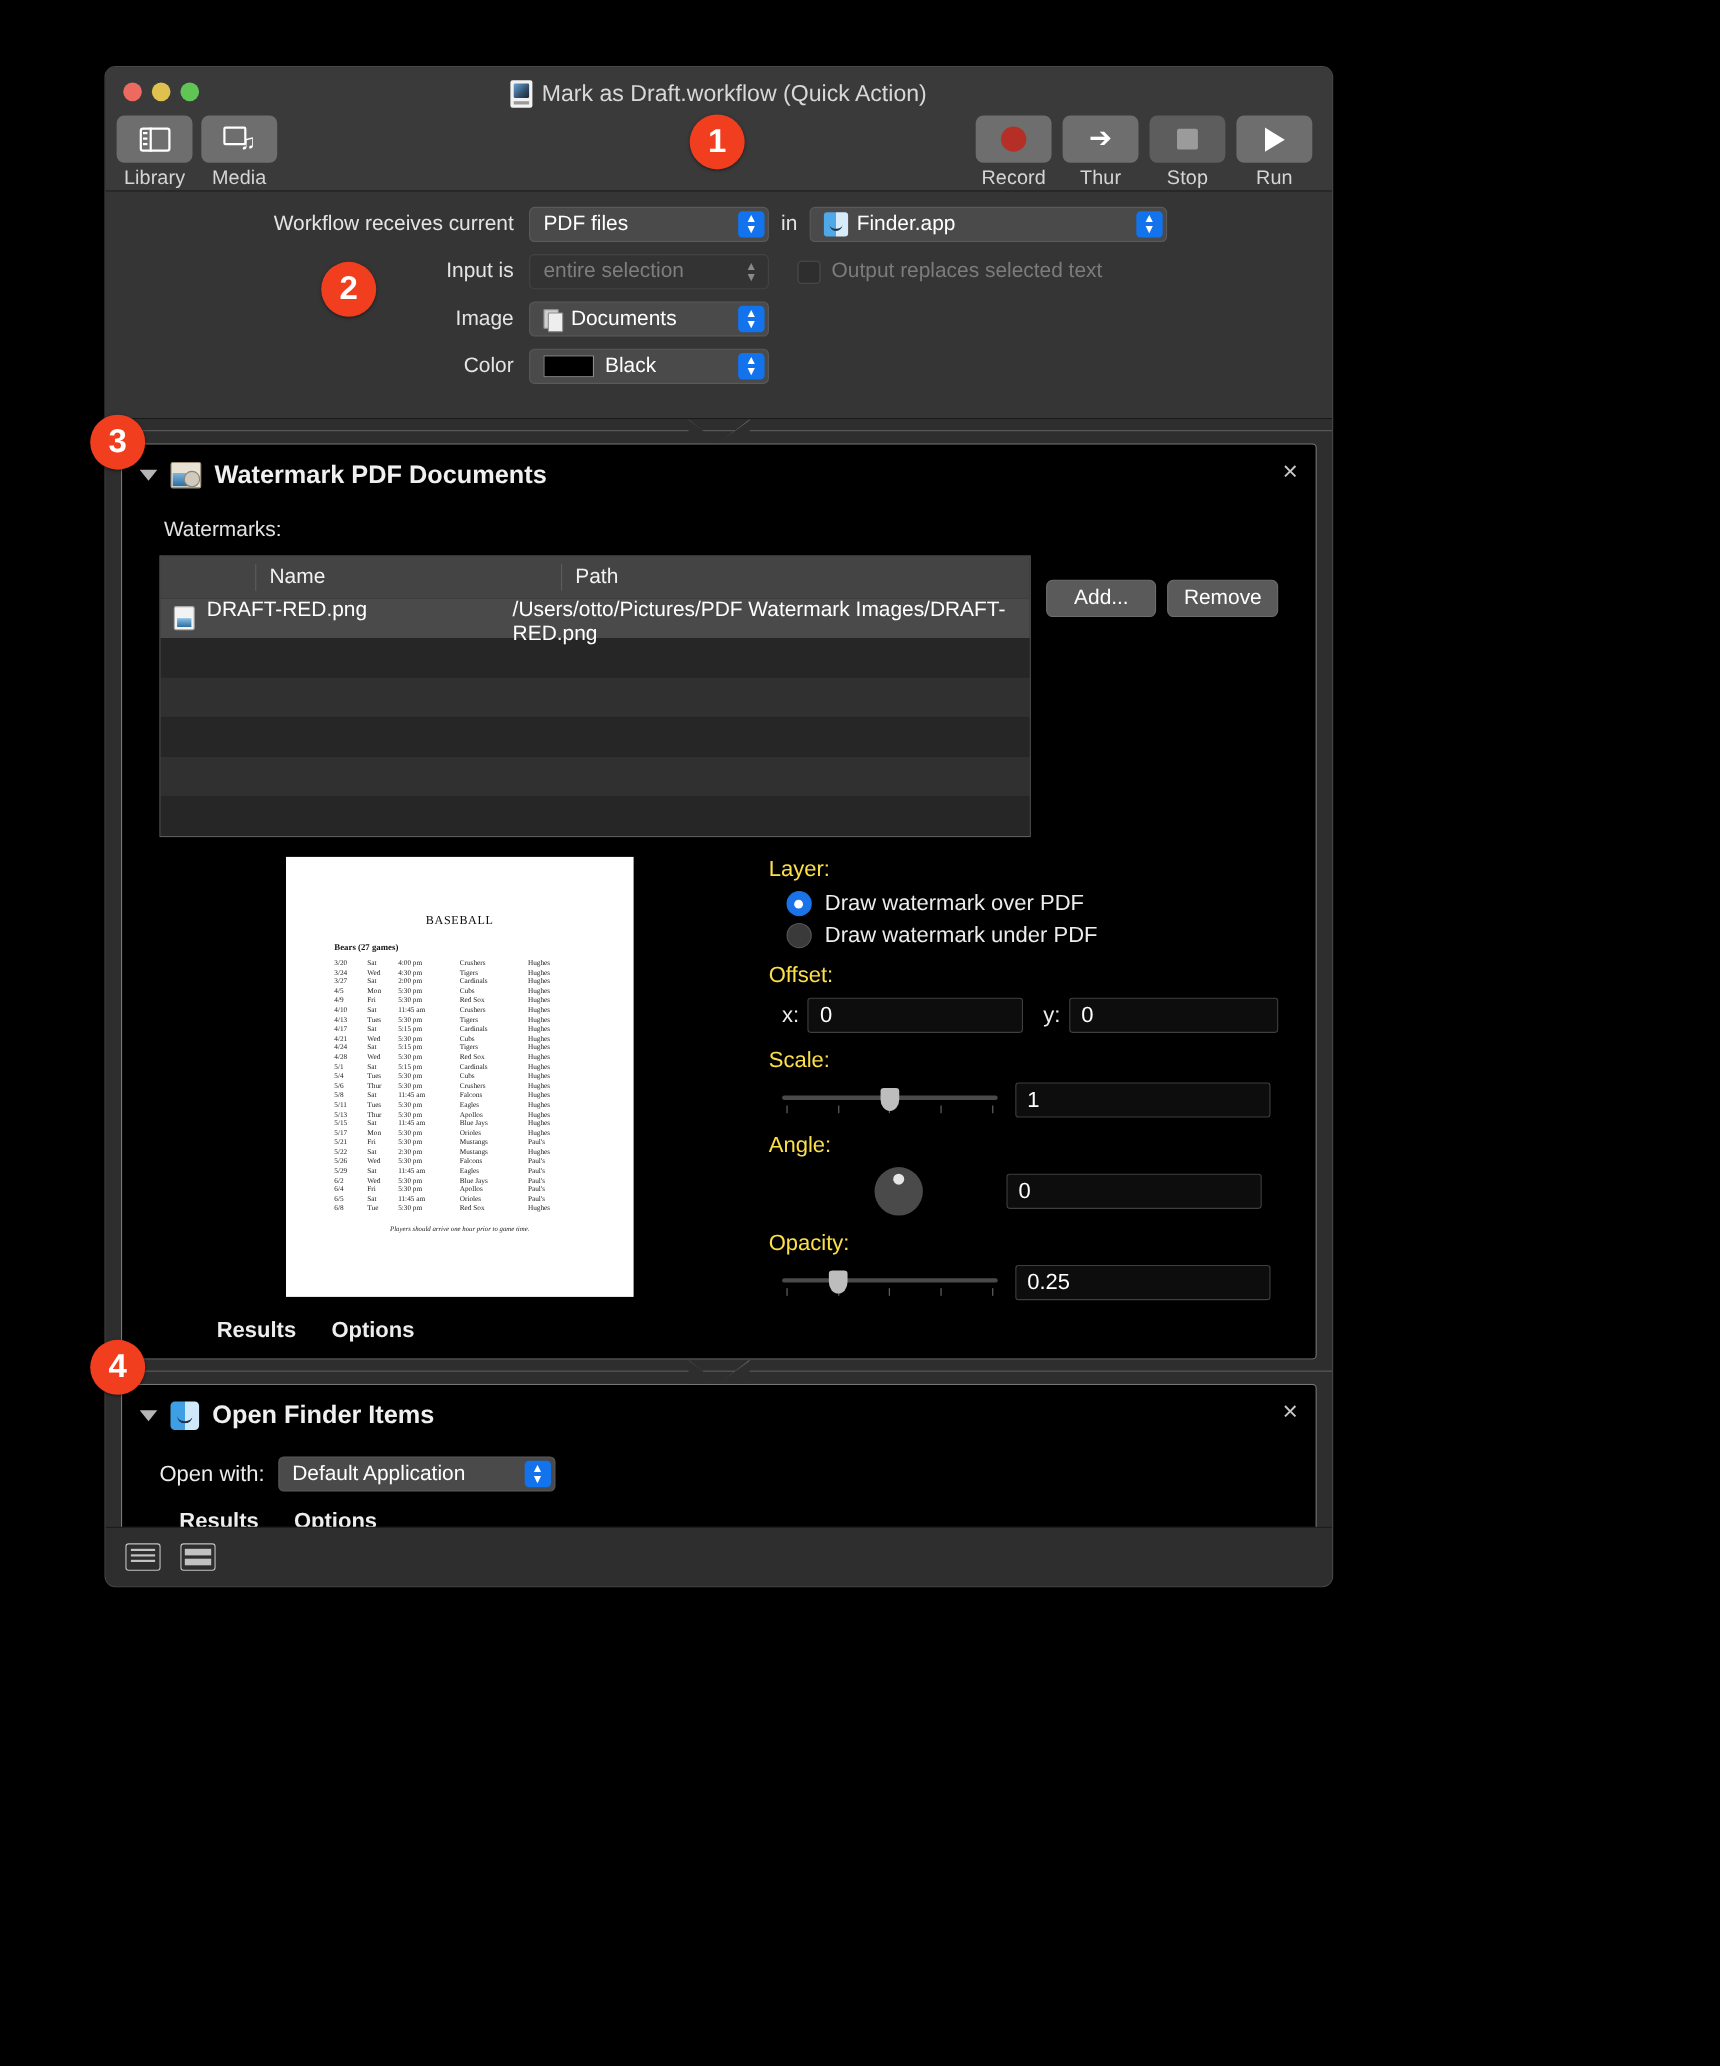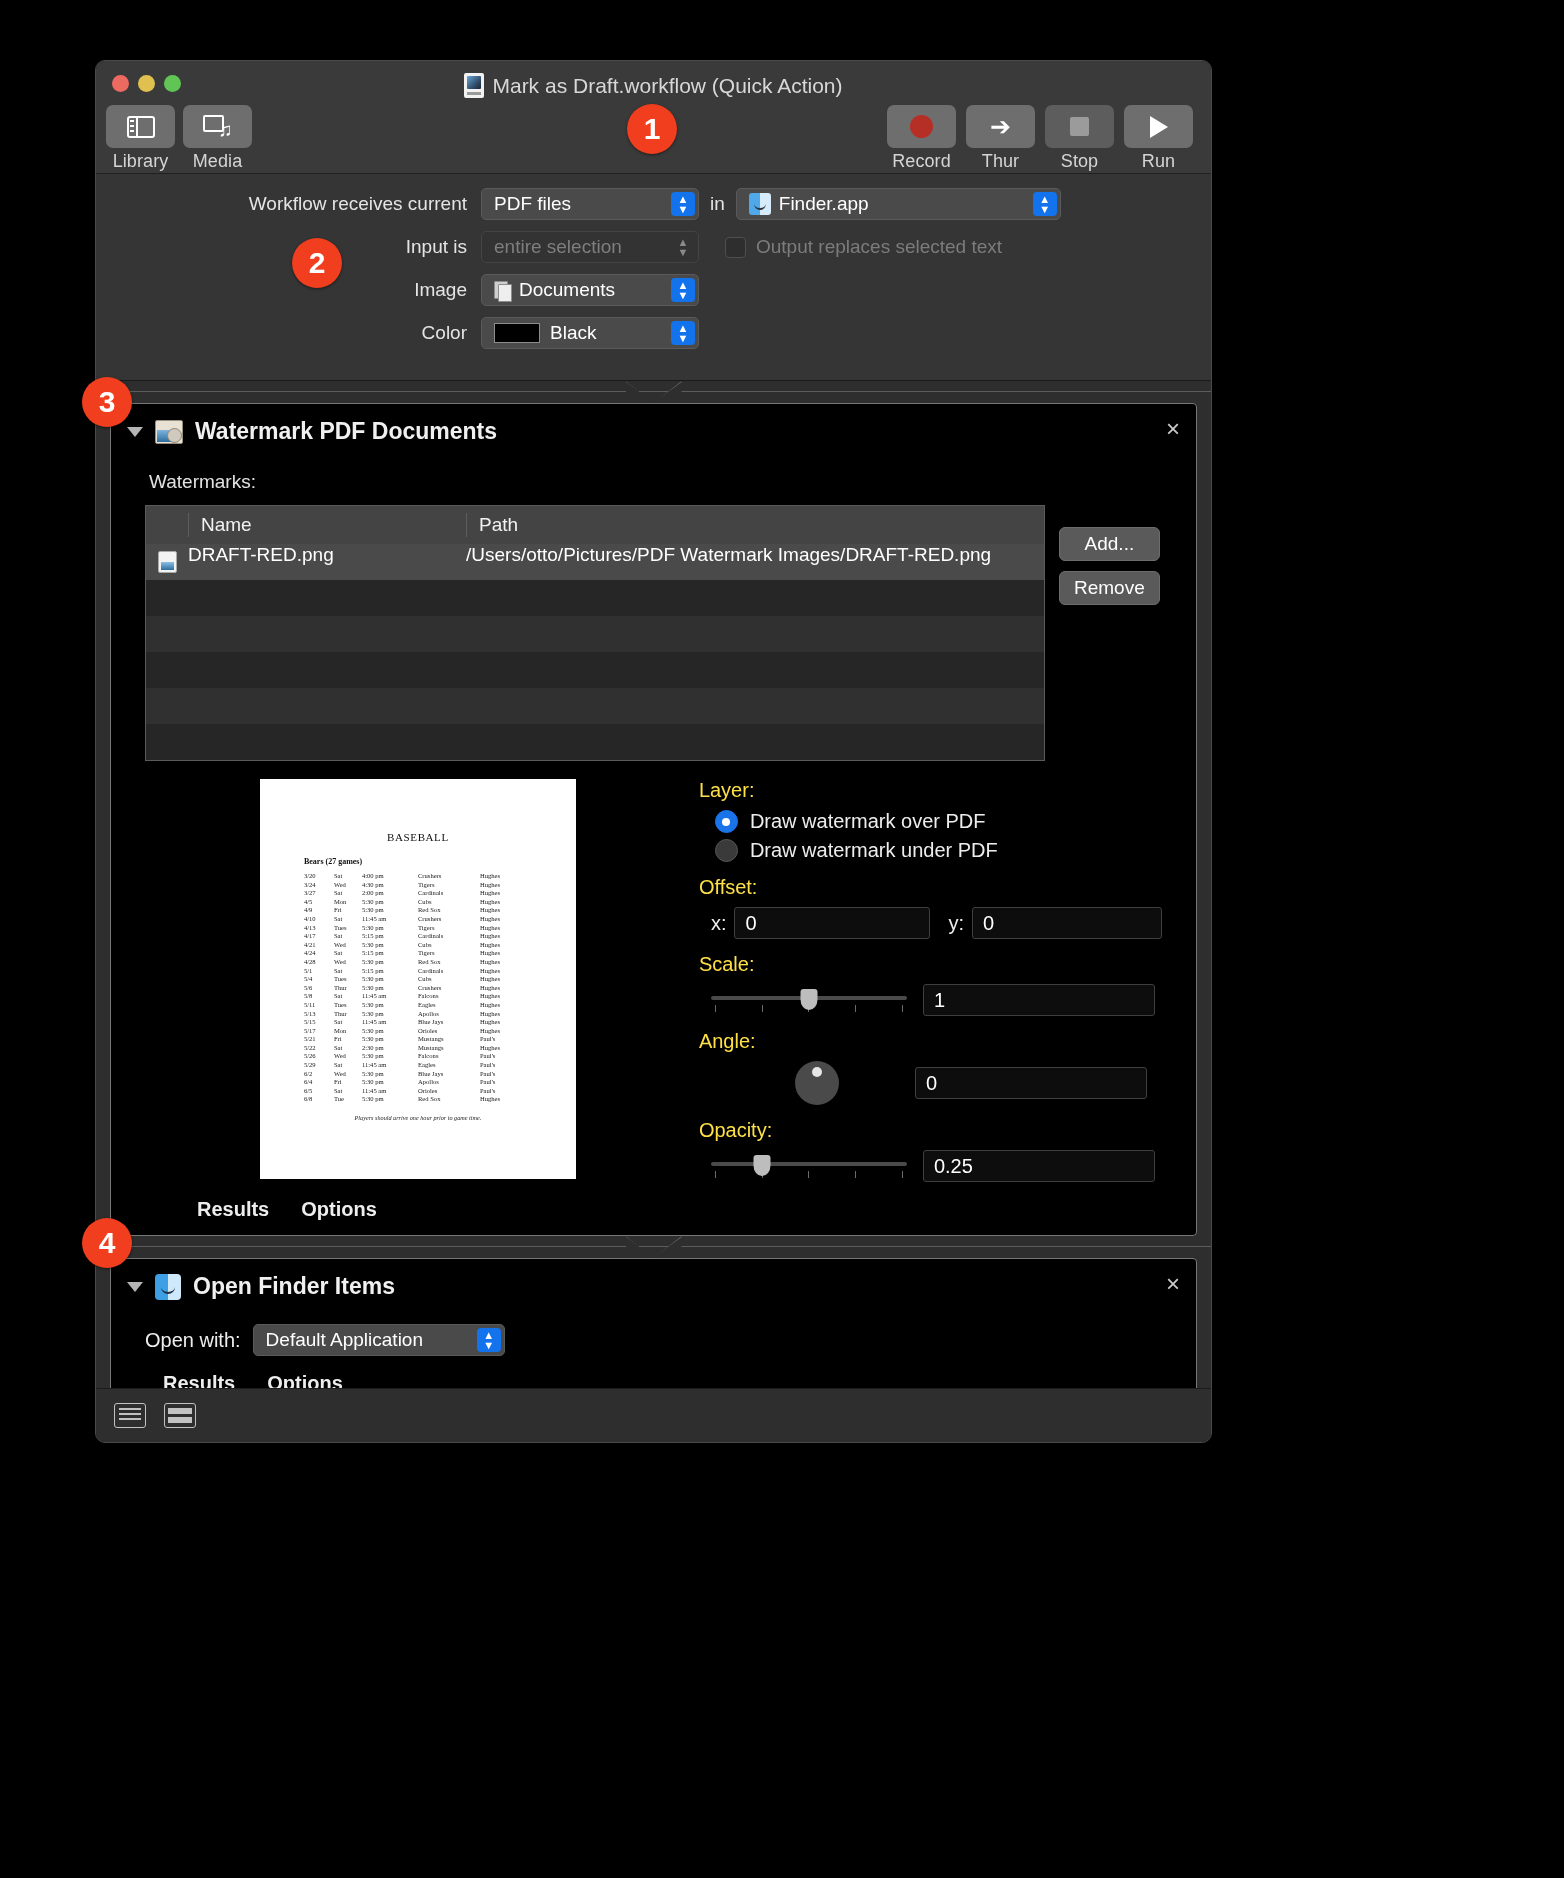--- a/index.html
+++ b/index.html
@@ -211,42 +211,42 @@
   .table-wrap { display: flex; align-items: flex-start; gap: 14px; }
   .table {
     width: 900px; border: 1px solid #5b5b5b; background: #1e1e1e;
   }
   .thead { display: flex; background: #444; height: 38px; align-items: center; }
   .th {
     color: #f2f2f2; font-size: 19px; padding-left: 12px;
     border-left: 1px solid #5d5d5d; height: 24px; line-height: 24px;
   }
   .th.c-gutter { width: 42px; border-left: none; }
-  .th.c-name { width: 278px; }
+  .th.c-name { width: 278px; margin-left: 44px; }
   .th.c-path { flex: 1; }
   .trow {
     display: flex; height: 36px;
     background: #4a4a4a; color: #fff; font-size: 19px;
   }
   .trow.empty { background: #262626; }
   .trow.empty.odd { background: #303030; }
   .td-gutter {
     width: 42px; display: flex; align-items: center; justify-content: center;
   }
   .td-name { width: 278px; }
   .td-path { flex: 1; }
   .png-ico {
     width: 19px; height: 22px; background: #f3f3f3; border: 1px solid #a9a9a9;
     border-radius: 2px; position: relative;
   }
   .png-ico::after {
     content:""; position:absolute; left:2px; bottom:2px; width:13px; height:8px;
     background: linear-gradient(180deg,#8cc0e6,#2e6f9e);
   }
-  .side-btns { display: flex; flex-direction: column; gap: 10px; padding-top: 22px; }
+  .side-btns { display: flex; gap: 10px; padding-top: 22px; }
   .btn {
     min-width: 100px; height: 34px; border-radius: 6px;
     background: #5a5a5a; border: 1px solid #6d6d6d;
     color: #fff; font-size: 19px;
     display: flex; align-items: center; justify-content: center;
     padding: 0 14px;
   }
   
   .lower { display: flex; gap: 0px; margin-top: 18px; }
   .preview-col { width: 580px; display: flex; justify-content: center; }

